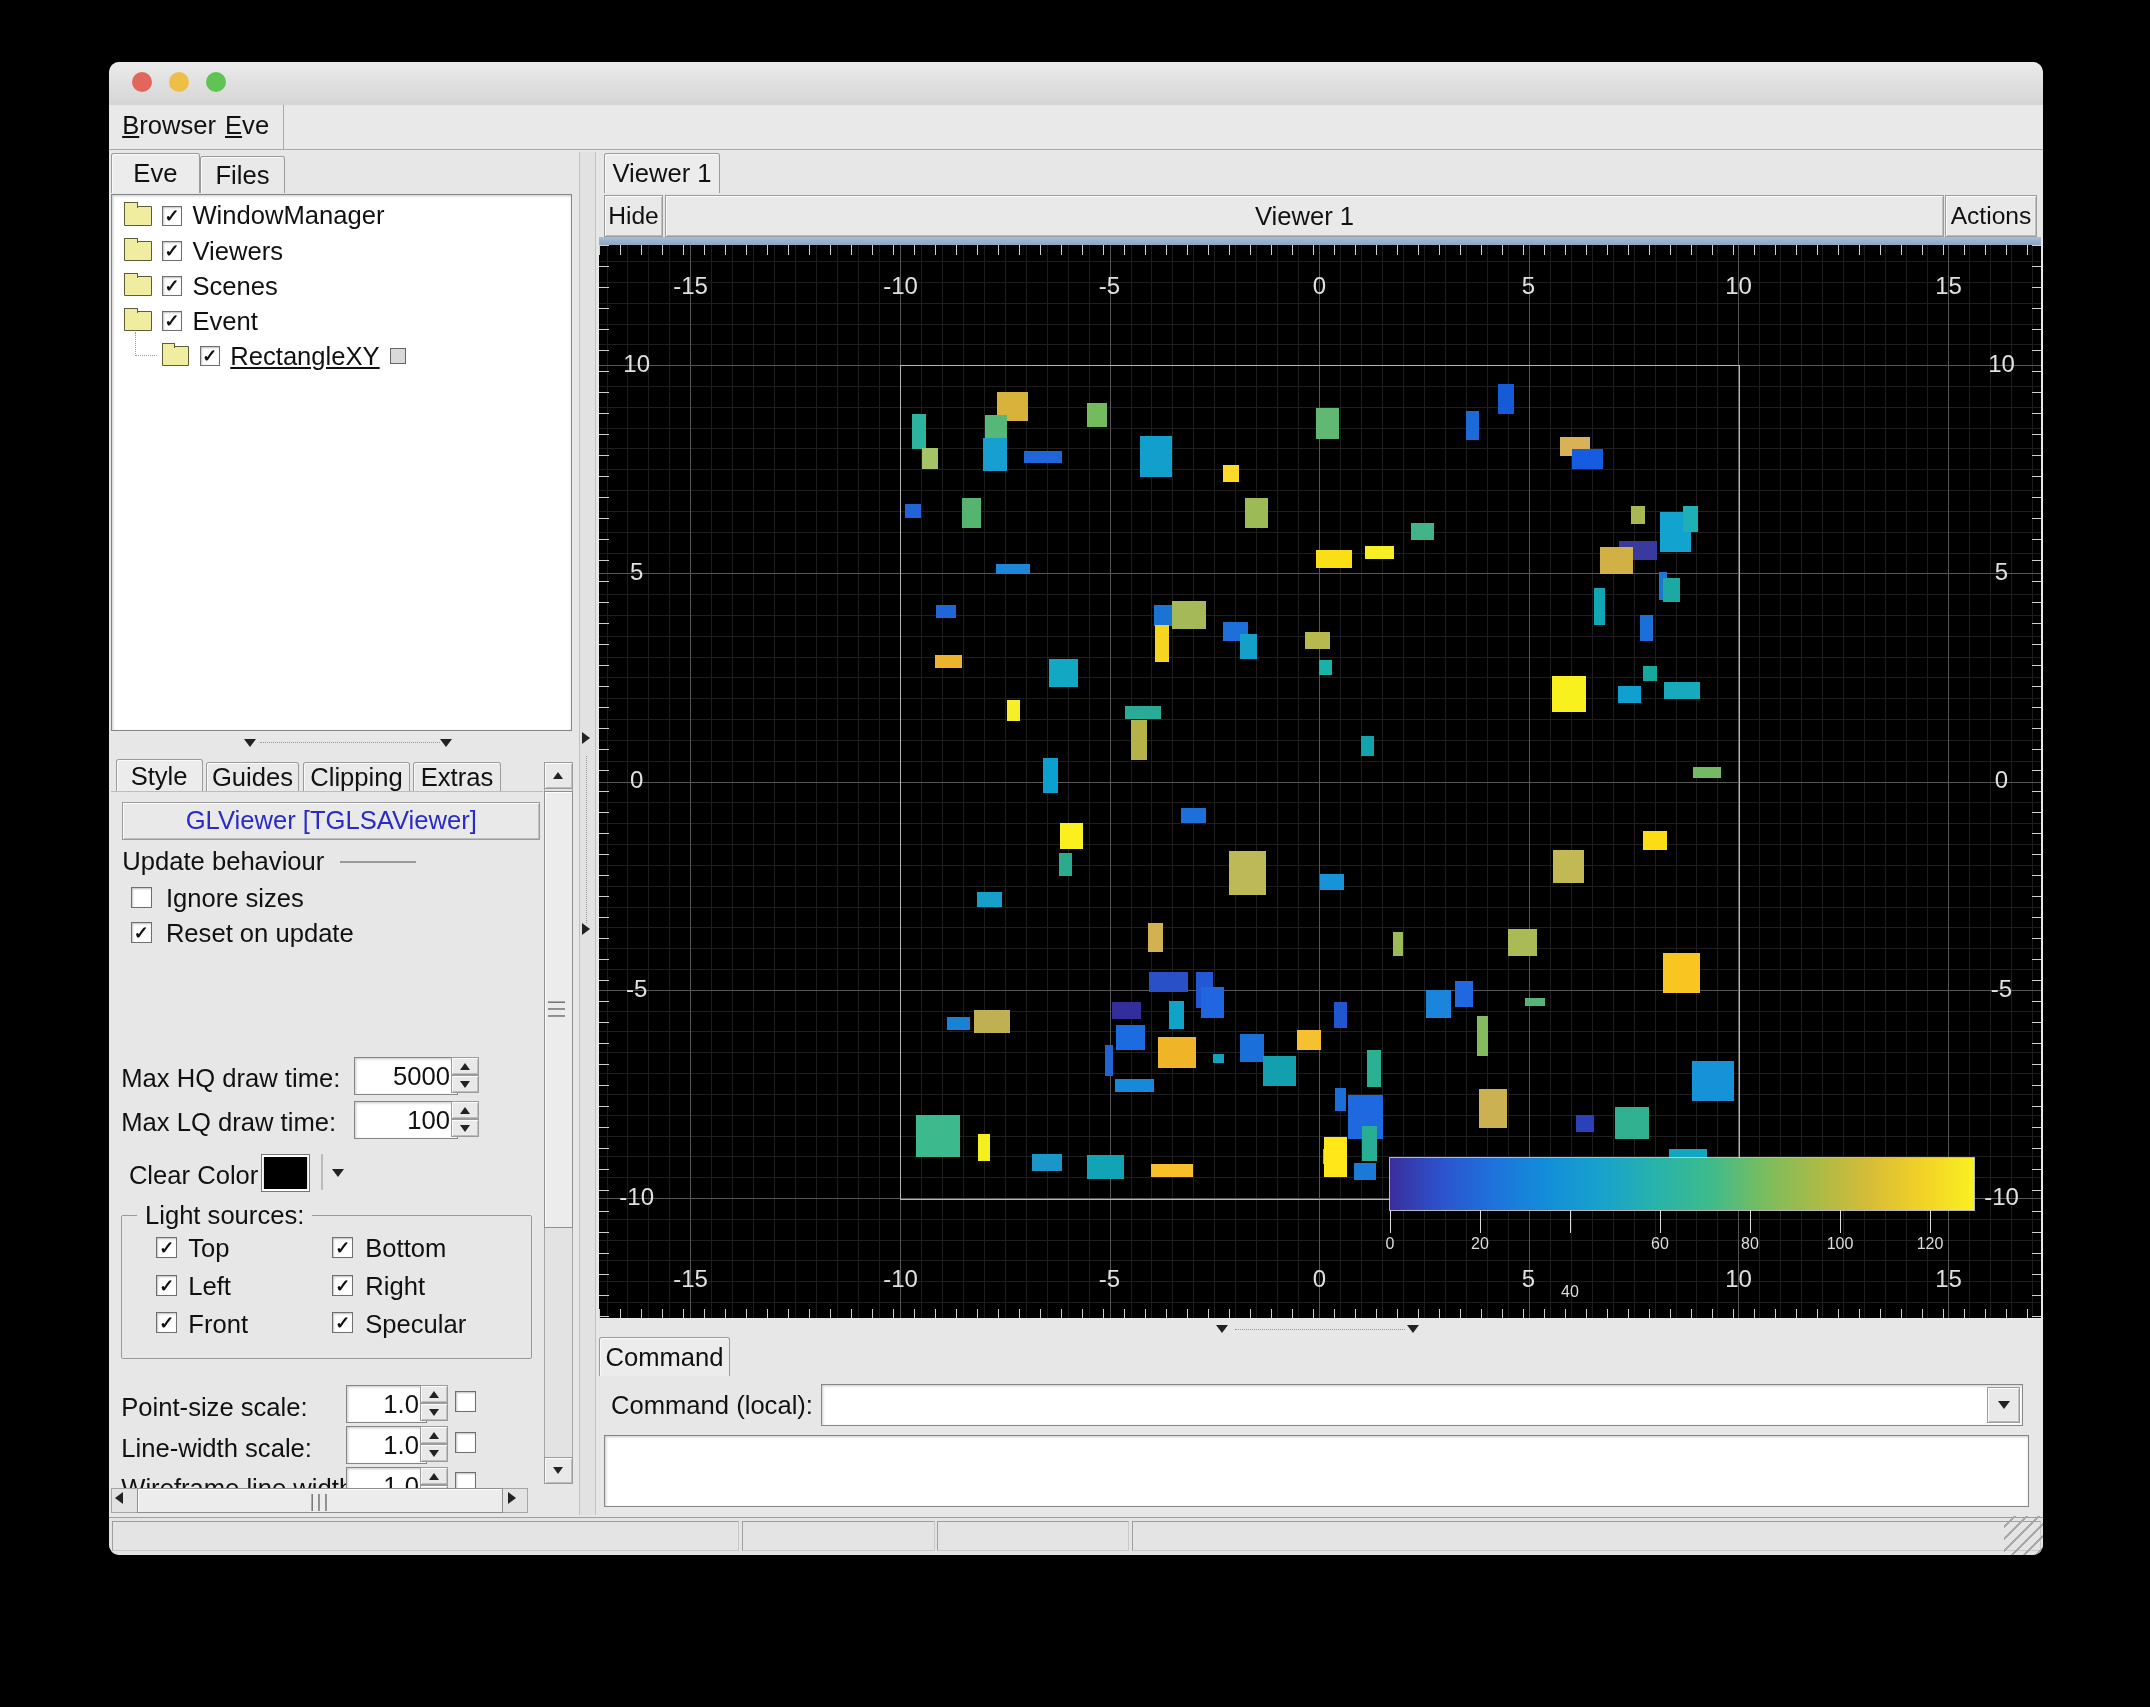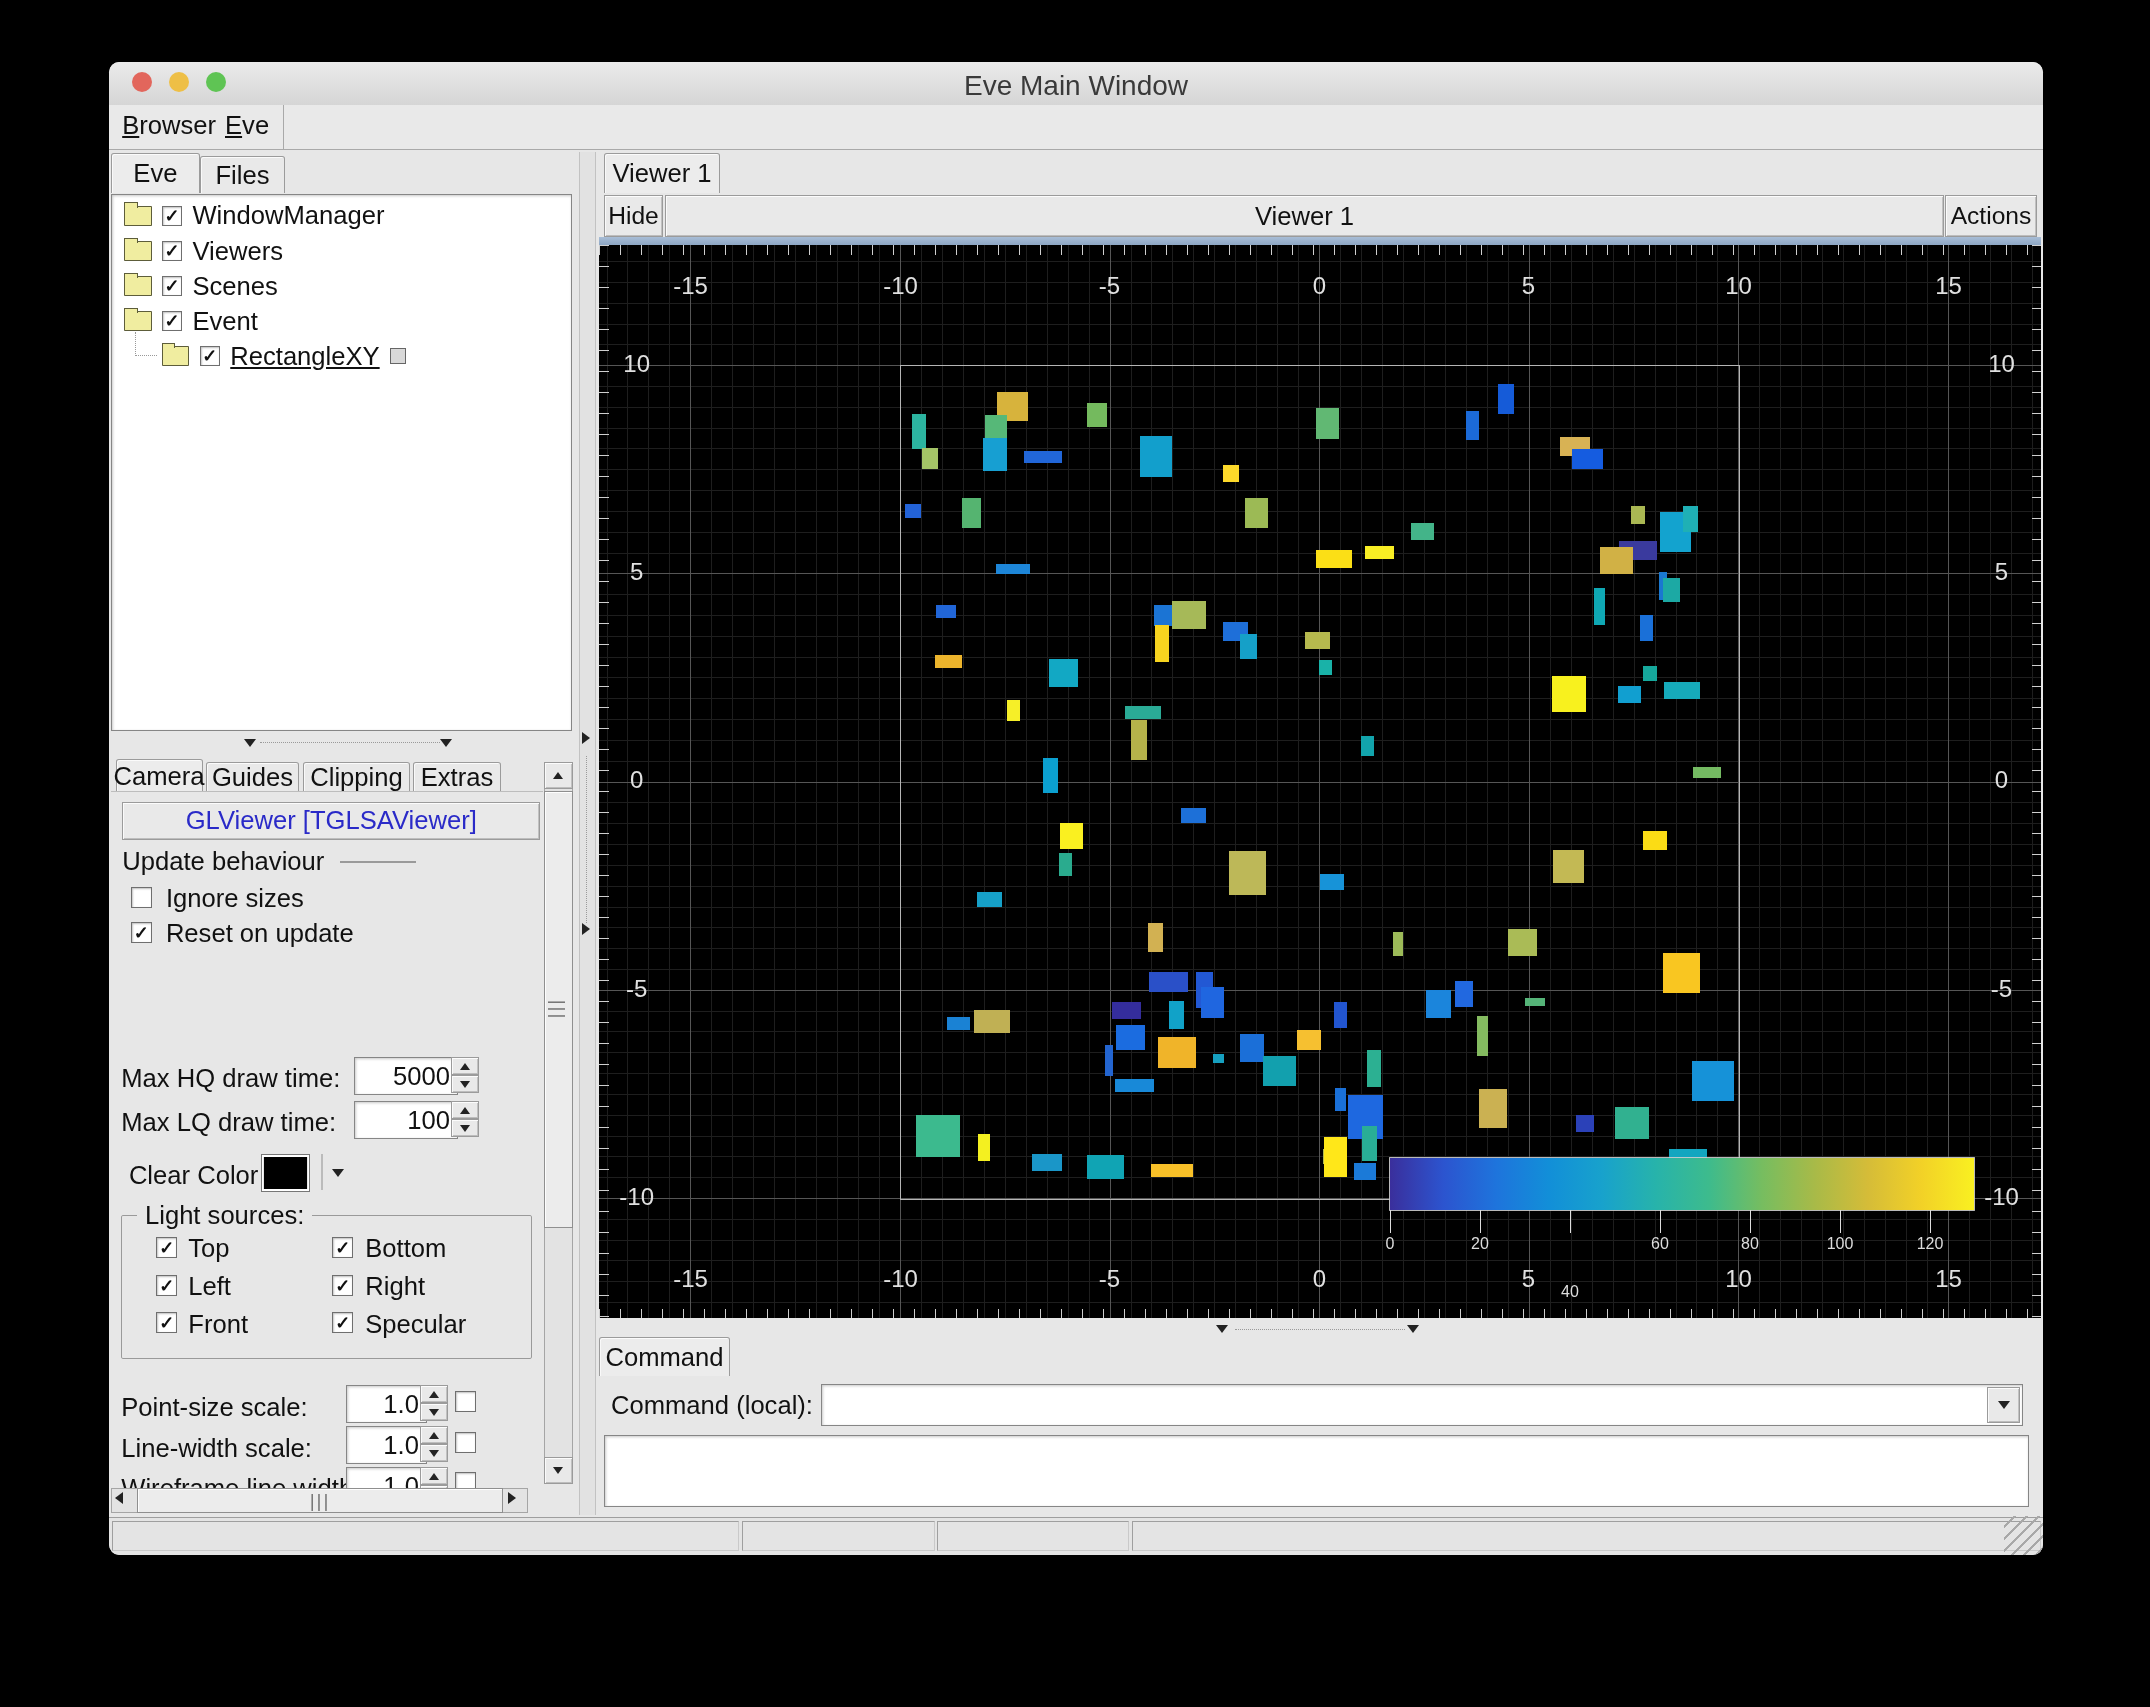--- a/index.html
+++ b/index.html
@@ -73,21 +73,20 @@
 </head>
 <body>
 
 <div id="screen">
   <div id="window">
 
     <div class="abs titlebar"></div>
     <div class="abs light" style="left: 23px; background: rgb(226, 102, 92);"></div>
     <div class="abs light" style="left: 60px; background: rgb(238, 191, 70);"></div>
     <div class="abs light" style="left: 97px; background: rgb(95, 196, 84);"></div>
-    <div class="abs title-text">Eve Main Window</div>
 
     <div class="abs menubar"></div>
     <div class="abs menubox"></div>
     <div class="abs menu-item" style="left:13.2px;"><u>B</u>rowser</div>
     <div class="abs menu-item" style="left:116px;"><u>E</u>ve</div>
 
     <div class="abs tab active" style="left:1.9px;top:91px;width:87px;height:39px;">
         <span>Eve</span>
       </div>
     <div class="abs tab" style="left:91px;top:94px;width:83px;height:36px;">
@@ -123,21 +122,21 @@
           <div class="lbl" style="text-decoration: underline;">RectangleXY</div>
           <div style="width: 14px; height: 14px; border: 1.9px solid rgb(102, 102, 102); background: rgb(217, 217, 217);"></div>
         </div>
       </div>
 
     <div class="abs dotline-h" style="left:151px;top:680px;width:180px;"></div>
     <div class="abs tri-down" style="left:135px;top:677px;"></div>
     <div class="abs tri-down" style="left:331px;top:677px;"></div>
 
     <div class="abs tab active" style="left:6.6px;top:697px;width:85px;height:32px;">
-        <span>Camera</span>
+        <span>Style</span>
       </div>
     <div class="abs tab" style="left:97px;top:700px;width:91px;height:29px;">
         <span>Guides</span>
       </div>
     <div class="abs tab" style="left:194px;top:700px;width:105px;height:29px;">
         <span>Clipping</span>
       </div>
     <div class="abs tab" style="left:304px;top:700px;width:86px;height:29px;">
         <span>Extras</span>
       </div>

